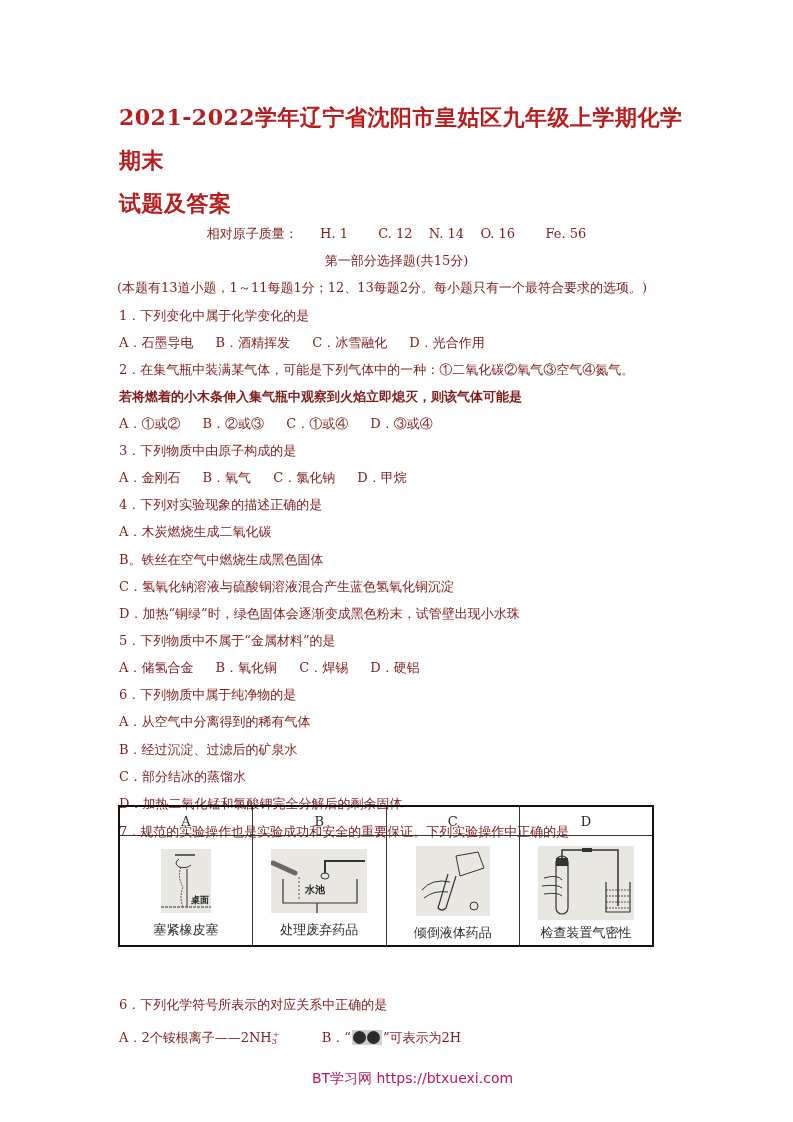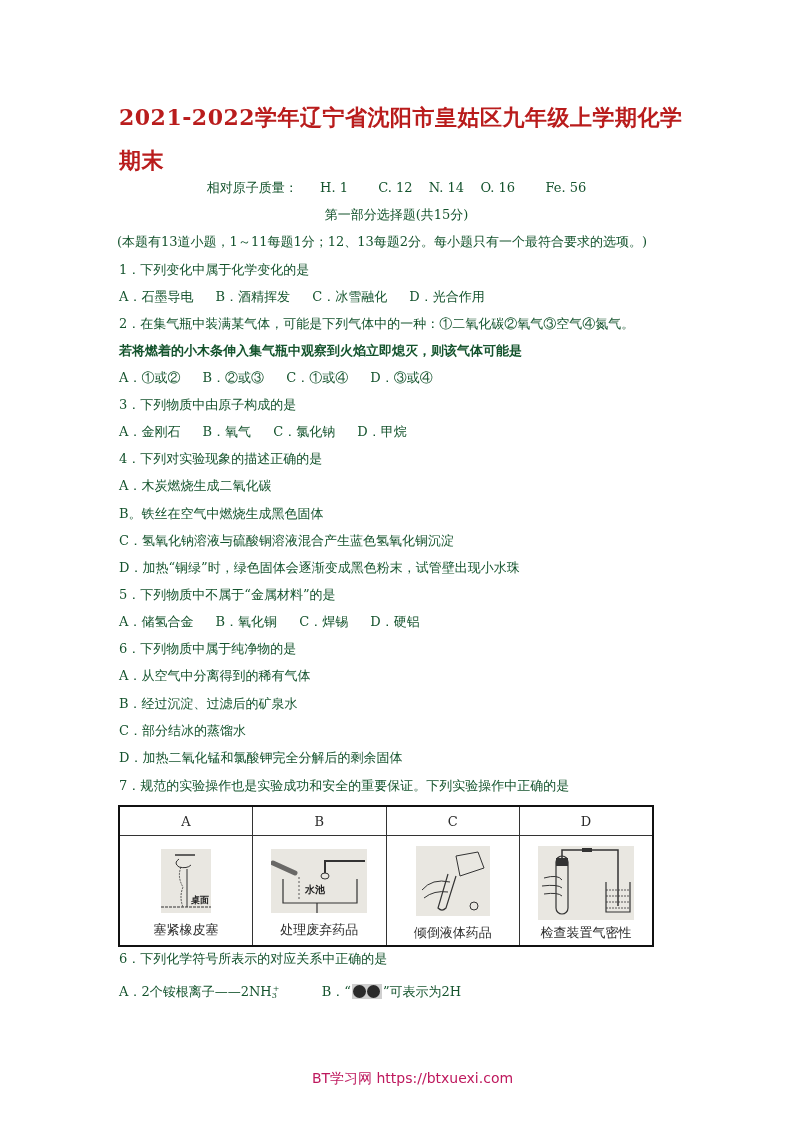--- a/index.html
+++ b/index.html
@@ -9,21 +9,21 @@
     font-family: "DejaVu Serif", "Liberation Serif", serif;
     color: #222222;
   }
   .page-title {
     position: absolute; left: 119px; top: 96px; width: 580px;
     font-size: 22px; line-height: 43px; font-weight: bold; color: #b91c1c;
     letter-spacing: 0.5px;
   }
   .line {
     position: absolute; left: 119px; font-size: 13px; line-height: 18px;
-    white-space: nowrap; color: #14532d;
+    white-space: nowrap; color: #7f1d1d; margin-top: 46px;
   }
   .center { left: 0; width: 793px; text-align: center; }
   .ans-row span.opt { display: inline-block; margin-right: 18px; }
   table.ops {
     position: absolute; left: 118px; top: 805px; width: 536px; height: 142px;
     border-collapse: collapse; border: 2px solid #111111; table-layout: fixed;
   }
   table.ops td, table.ops th {
     border: 1px solid #333333; text-align: center; vertical-align: middle;
     font-weight: normal; font-size: 13px; color: #2a2a2a; padding: 0;
@@ -39,20 +39,21 @@
   .sub { font-size: 8px; vertical-align: -2px; }
   .sup { font-size: 8px; vertical-align: 5px; margin-left: -4px; }
   .atoms { display: inline-block; vertical-align: -3px; width: 30px; height: 15px; background: #cfcfcf; position: relative; margin: 0 1px; }
   .atoms i { position: absolute; top: 1px; width: 13px; height: 13px; border-radius: 50%; background: #2b2b2b; }
 </style>
 </head>
 <body>
 
 <div class="page-title">
   <div>2021-2022学年辽宁省沈阳市皇姑区九年级上学期化学期末</div>
+  <div>试题及答案</div>
 </div>
 
 <div class="line center" style="top:179px;">
   <span>相对原子质量：</span>
   <span style="display:inline-block;width:14px"></span>
   <span>H. 1</span>
   <span style="display:inline-block;width:22px"></span>
   <span>C. 12</span>
   <span style="display:inline-block;width:8px"></span>
   <span>N. 14</span>

